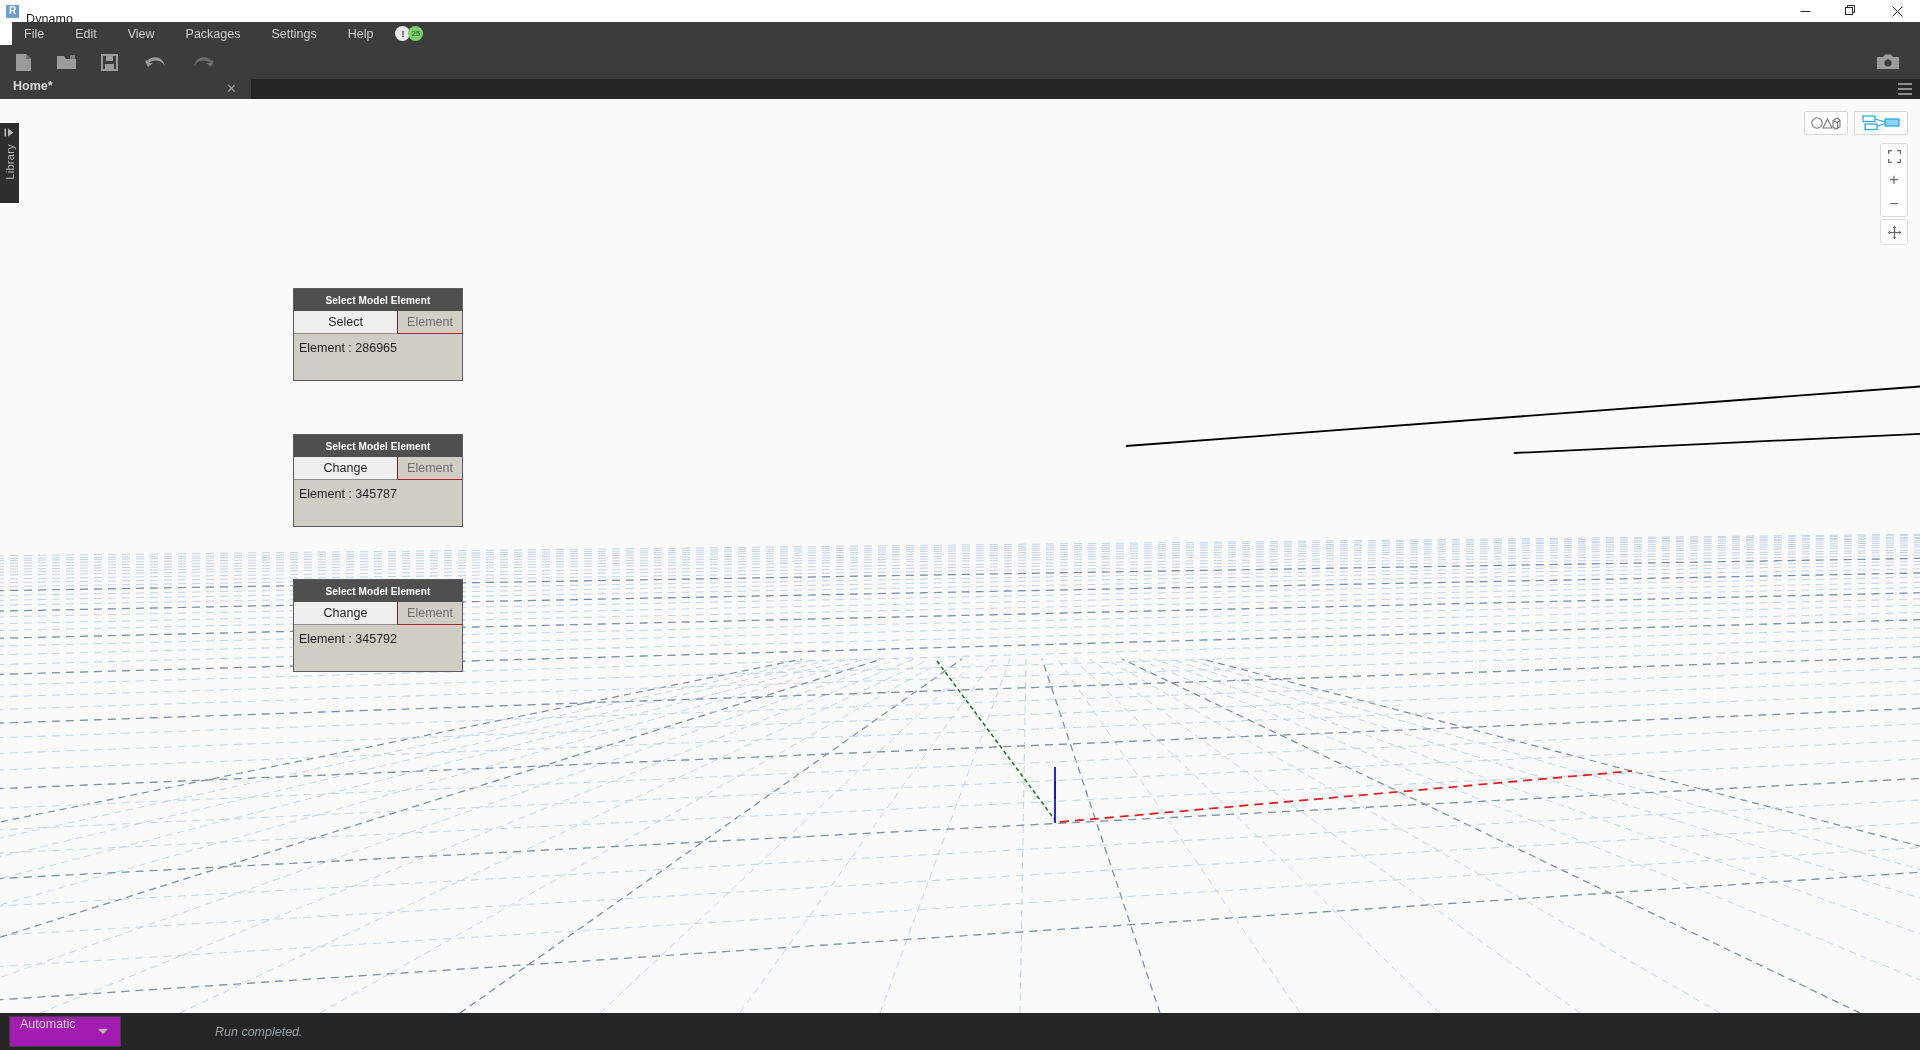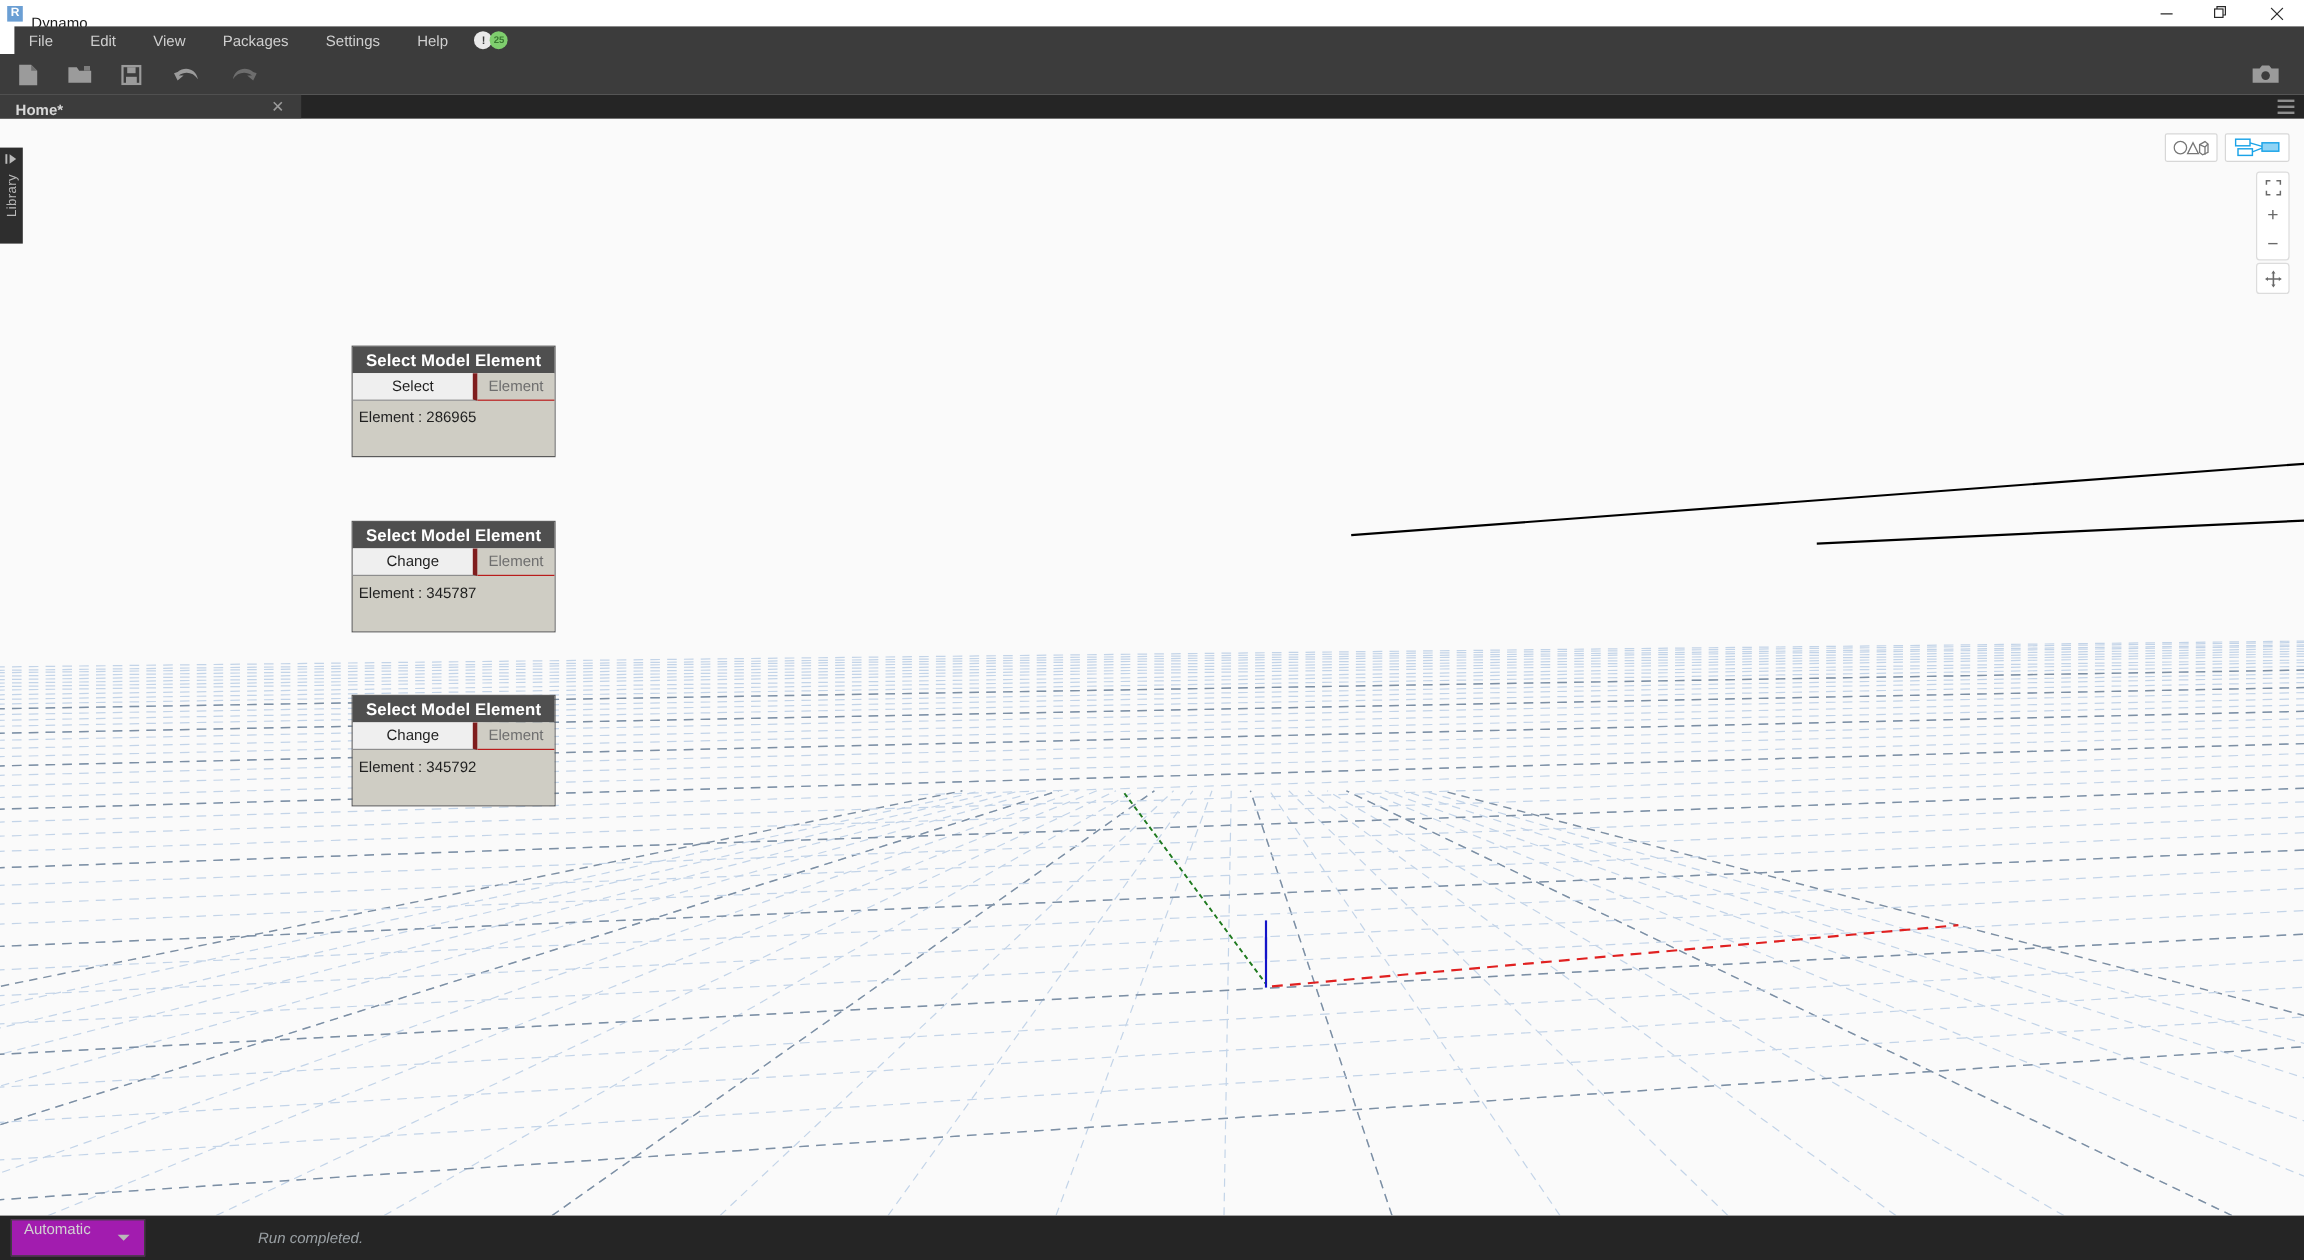--- a/index.html
+++ b/index.html
@@ -84,21 +84,21 @@
   
   .tabbar {
     position: absolute; left: 0; top: 79px;
     width: 1920px; height: 20px;
     background: #252525;
   }
   .tab {
     position: absolute; left: 0; top: 0;
     width: 251px; height: 20px;
     background: #3c3c3c;
-    display: flex; align-items: flex-end;
+    display: flex; align-items: flex-start;
   }
   .tab-label {
     font-size: 12.5px; color: #d8d8d8; margin-left: 13px; font-weight: 600;
   }
   .tab-close {
     position: absolute; right: 14px; top: 3px;
     color: #9c9c9c; font-size: 13px; line-height: 14px;
   }
   .hamburger {
     position: absolute; right: 8px; top: 4px;
@@ -136,29 +136,29 @@
   .node {
     position: absolute;
     width: 170px;
     border: 1px solid #5a5a5a;
     box-sizing: border-box;
     z-index: 30;
     box-shadow: 0 0 0 0 rgba(0,0,0,0);
   }
   .node-header {
     height: 22px; background: #4f4f4f;
-    color: #ffffff; font-size: 14px; font-weight: bold;
+    color: #ffffff; font-size: 10px; font-weight: bold;
     display: flex; align-items: center; justify-content: center;
     letter-spacing: .1px;
   }
   .node-ports { display: flex; height: 23px; }
   .node-btn {
     flex: 0 0 104px;
     background: #efefef;
-    border-right: 4px solid #7f1d1d;
+    border-right: 1px solid #7f1d1d;
     border-bottom: 1px solid #8d8d8d;
     display: flex; align-items: center; justify-content: center;
     font-size: 12.5px; color: #1f1f1f;
     box-sizing: border-box;
   }
   .node-port-label {
     flex: 1;
     background: #cfcdc4;
     display: flex; align-items: center; justify-content: center;
     font-size: 12.5px; color: #6e6e6e;

